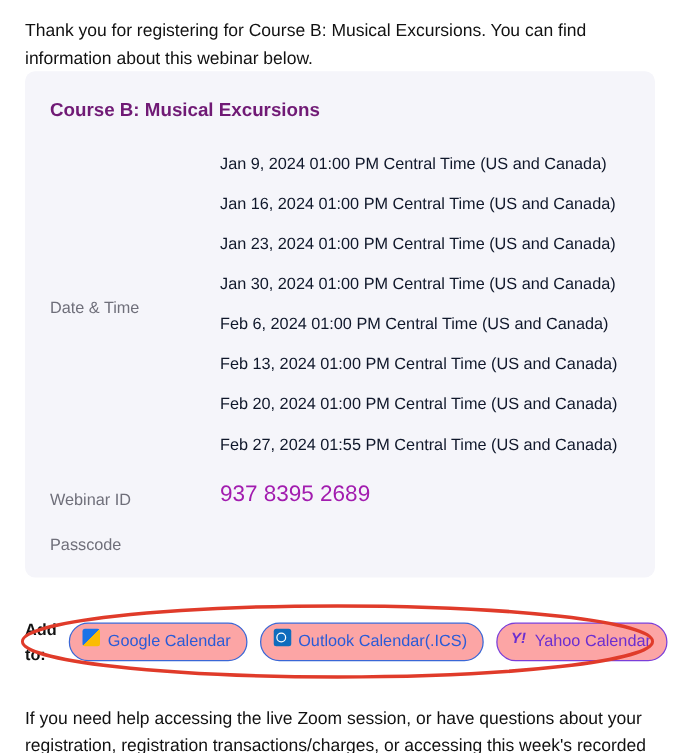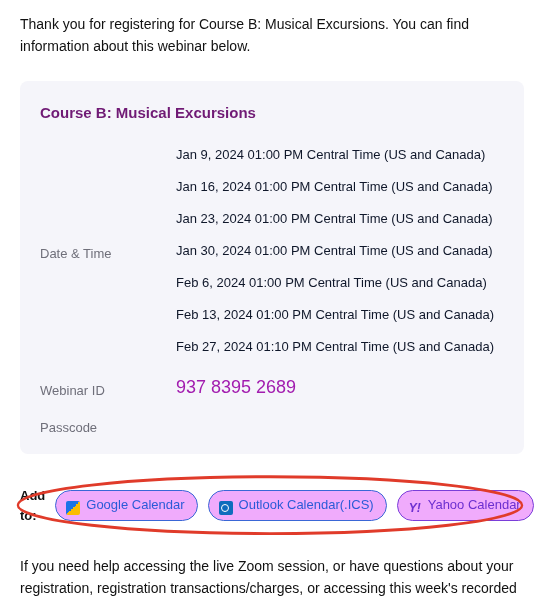--- a/index.html
+++ b/index.html
@@ -5,21 +5,21 @@
   html,body{margin:0;padding:0}
   body{
     font-family:-apple-system,BlinkMacSystemFont,"Segoe UI",Helvetica,Arial,sans-serif;
     font-size:14px;
     color:#1a1a1a;
     padding:14px 20px 30px 20px;
     width:544px;
     box-sizing:border-box;
     line-height:1.55;
   }
-  .intro{font-size:14px;color:#111;margin-bottom:24px}
+  .intro{font-size:14px;color:#111;}
   .card{
     background:#f5f5fa;
     border-radius:8px;
     padding:20px 20px 16px 20px;
     margin-bottom:22px;
   }
   .course-title{
     font-weight:700;
     font-size:15px;
     color:#701a75;
@@ -42,28 +42,28 @@
   .single-val{font-size:18px;color:#a21caf;padding:2px 0 8px 0}
   .addto-wrap{
     position:relative;
     margin:6px 0 20px 0;
     padding:10px 0;
   }
   .addto-inner{display:flex;align-items:center;gap:10px;flex-wrap:nowrap}
   .addto-label{font-weight:700;font-size:13px;color:#111}
   .cal-btn{
     display:inline-flex;
-    align-items:flex-end;
+    align-items:flex-start;
     gap:6px;
     border:1px solid #3a67d6;
     border-radius:16px;
     padding:4px 12px 5px 10px;
     font-size:13px;
     color:#2a5bd7;
-    background:#f0abfc;
+    background:#fca5a5;
     text-decoration:none;
     white-space:nowrap;
     cursor:pointer;
   }
   .cal-btn.yahoo{border-color:#7a3ed9;color:#6c2fd0}
   .icon-box{
     width:14px;height:14px;display:inline-block;border-radius:2px;position:relative;
   }
   .ic-google{background:linear-gradient(135deg,#1a73e8 0 50%,#fbbc04 50% 100%)}
   .ic-outlook{background:#0f6cbd}
@@ -91,21 +91,22 @@
 
   <div class="row">
     <div class="row-label">Date &amp; Time</div>
     <div class="row-values" id="dates-container">
         <div class="date-line">Jan 9, 2024 01:00 PM Central Time (US and Canada)</div>
         <div class="date-line">Jan 16, 2024 01:00 PM Central Time (US and Canada)</div>
         <div class="date-line">Jan 23, 2024 01:00 PM Central Time (US and Canada)</div>
         <div class="date-line">Jan 30, 2024 01:00 PM Central Time (US and Canada)</div>
         <div class="date-line">Feb 6, 2024 01:00 PM Central Time (US and Canada)</div>
         <div class="date-line">Feb 13, 2024 01:00 PM Central Time (US and Canada)</div>
-        <div class="date-line">Feb 27, 2024 01:10 PM Central Time (US and Canada)</div>
+        <div class="date-line">Feb 20, 2024 01:00 PM Central Time (US and Canada)</div>
+        <div class="date-line">Feb 27, 2024 01:55 PM Central Time (US and Canada)</div>
       </div>
   </div>
 
   <div class="row">
     <div class="row-label">Webinar ID</div>
     <div class="row-values single-val">937 8395 2689</div>
   </div>
 
   <div class="row" style="margin-bottom:0">
     <div class="row-label">Passcode</div>

